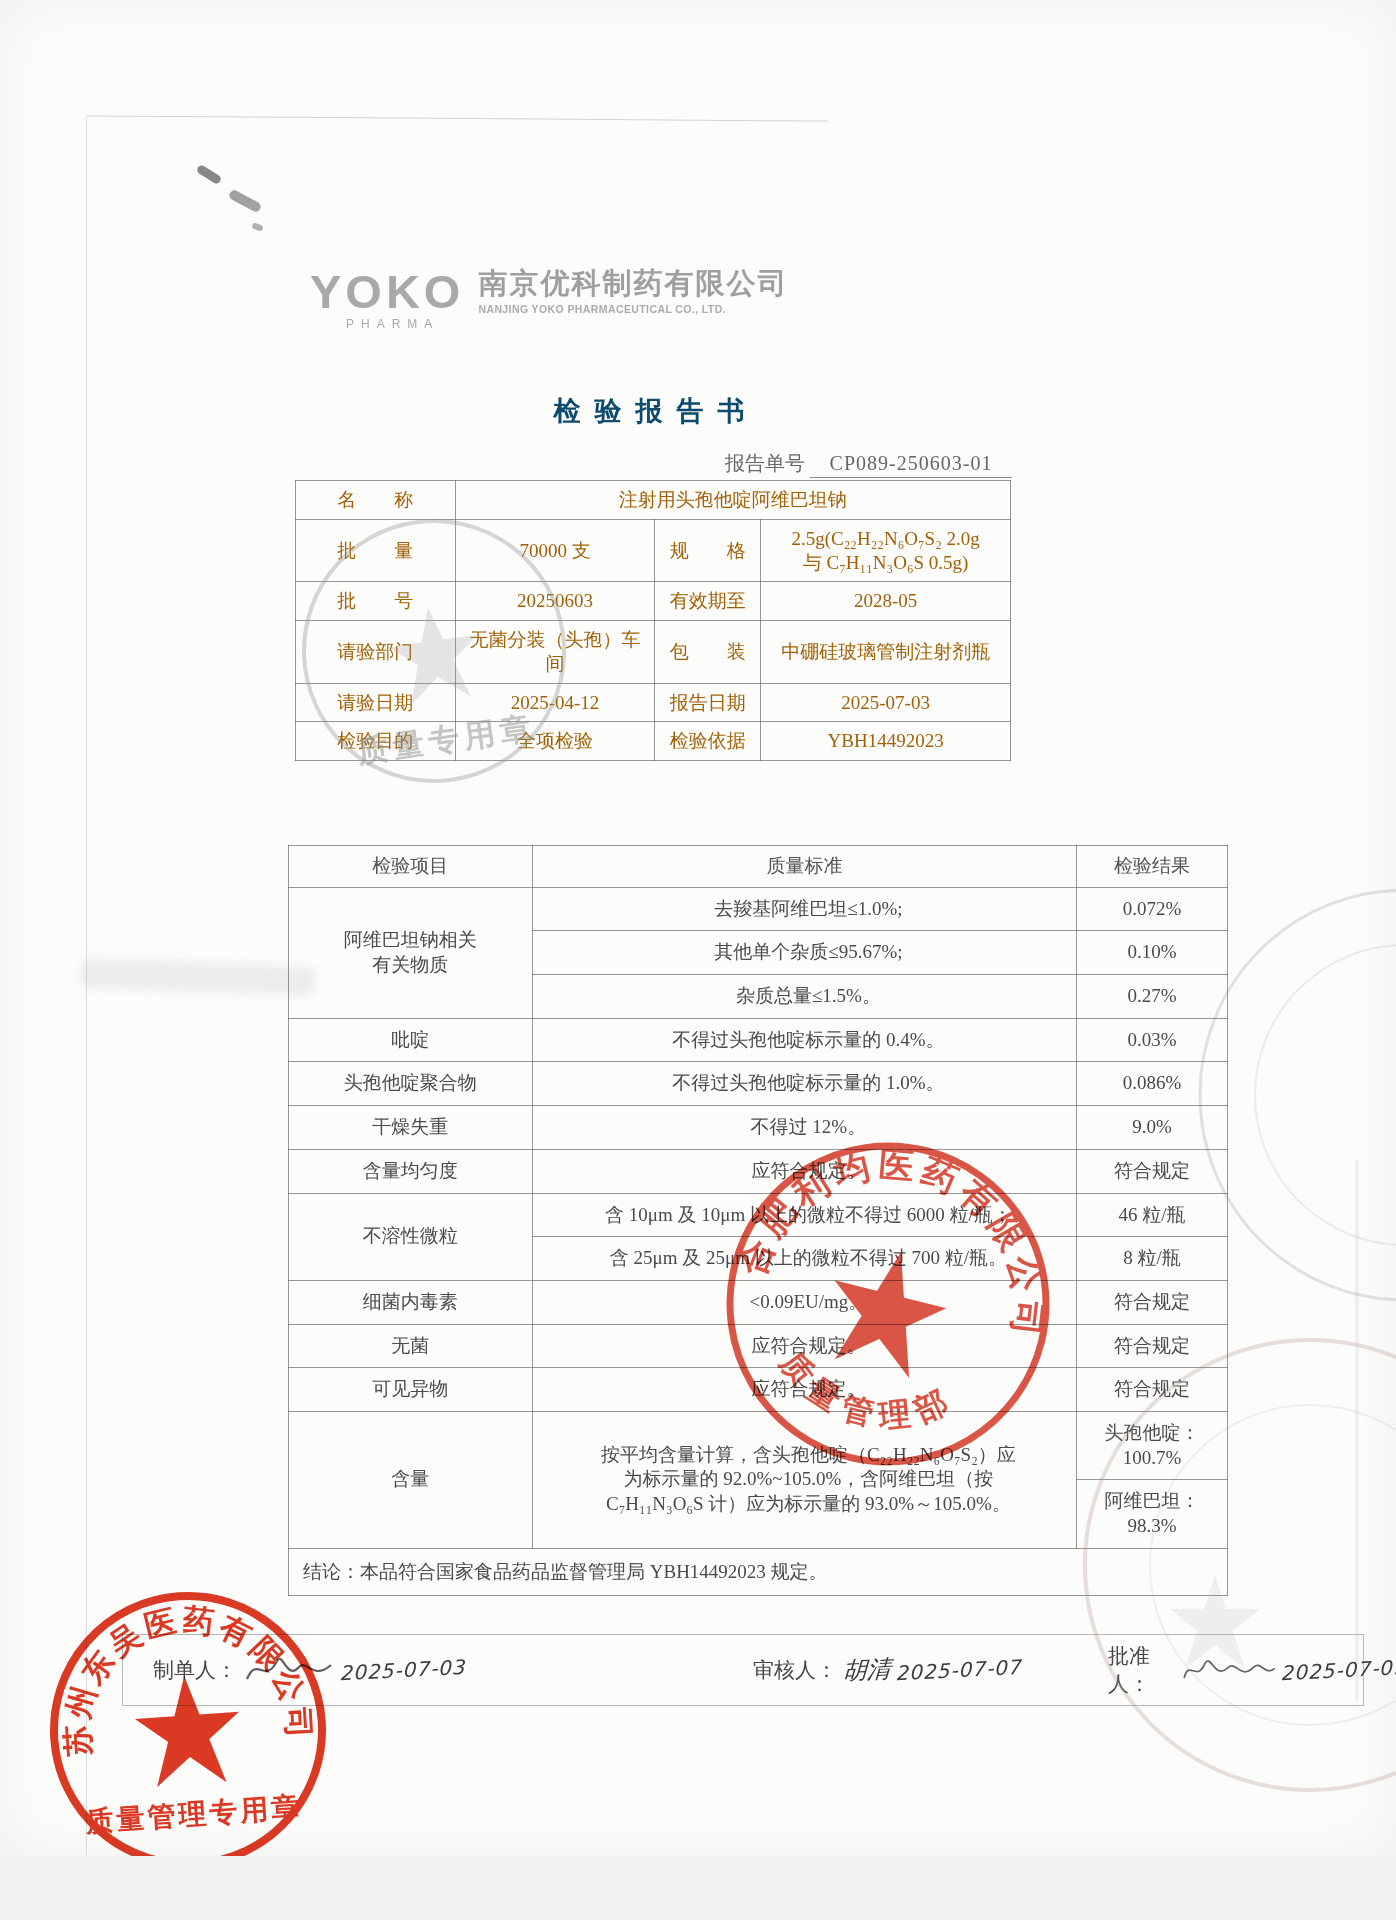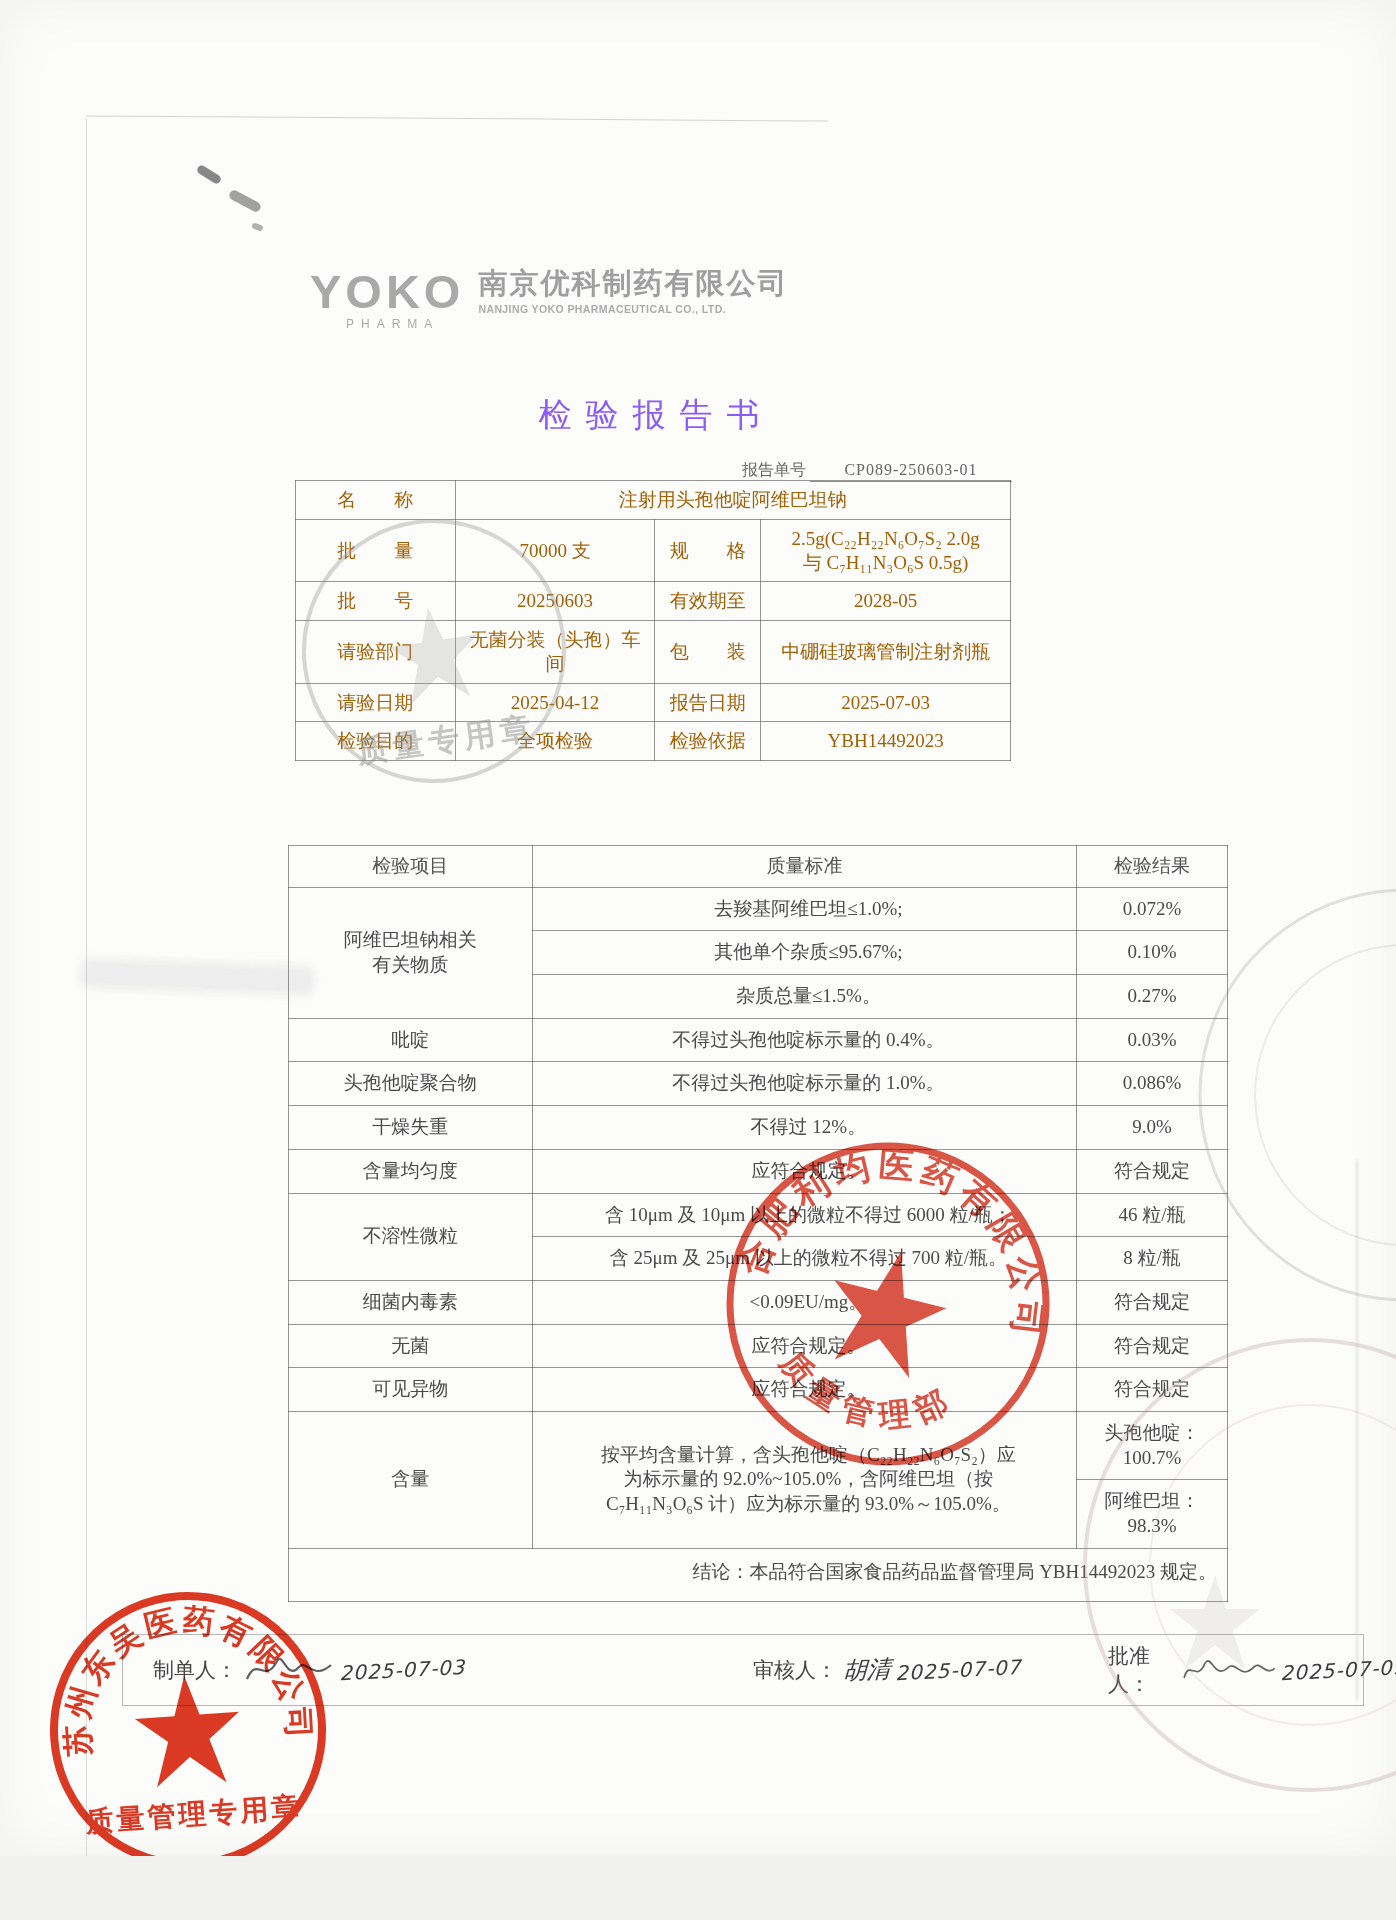--- a/index.html
+++ b/index.html
@@ -20,35 +20,35 @@
            filter:blur(2px);border-radius:3px;}
   
   .logo{position:absolute;left:310px;top:268px;display:flex;align-items:flex-start;opacity:.85;}
   .brand{font-family:"Liberation Sans",sans-serif;font-weight:bold;font-size:47px;letter-spacing:4px;
          color:#9b9b9b;line-height:1;}
   .brand-sub{font-family:"Liberation Sans",sans-serif;font-size:12px;letter-spacing:7px;color:#9b9b9b;
          margin-top:2px;padding-left:36px;}
   .company{margin-left:14px;}
   .company-cn{font-family:"Liberation Sans",sans-serif;font-weight:bold;font-size:29px;color:#8f8f8f;letter-spacing:2px;line-height:1.1;}
   .company-en{font-family:"Liberation Sans",sans-serif;font-weight:bold;font-size:10.5px;color:#9d9d9d;letter-spacing:.4px;margin-top:3px;}
-  .title{position:absolute;left:300px;top:393px;width:712px;text-align:center;font-size:33px;
-         letter-spacing:14px;color:#8b5cf6;font-weight:400;}
-  .report-no{position:absolute;top:460px;right:384px;font-size:16px;color:#666;}
+  .title{position:absolute;left:300px;top:393px;width:712px;text-align:center;font-size:27px;
+         letter-spacing:14px;color:#0c4a6e;font-weight:700;}
+  .report-no{position:absolute;top:450px;right:384px;font-size:20px;color:#666;}
   .report-no .no{display:inline-block;border-bottom:1px solid #8d8d8d;padding:0 6px 2px 6px;min-width:190px;
          text-align:center;letter-spacing:1px;}
   
   table{border-collapse:collapse;}
   td{border:1px solid rgba(85,85,85,.62);text-align:center;vertical-align:middle;}
   .t1{position:absolute;left:295px;top:480px;width:716px;font-size:19px;color:#a16207;}
   .t1 td{padding:7px 6px;line-height:1.25;}
   .t2{position:absolute;left:288px;top:845px;width:940px;font-size:19px;color:#4a4a4a;}
   .t2 td{padding:9px 8px;line-height:1.3;}
   .t2 td.hd{padding:8px;color:#535353;}
   .t2 td.std{text-align:center;padding-left:16px;}
-  .t2 td.concl{text-align:right;padding:11px 10px 17px 14px;}
+  .t2 td.concl{text-align:left;padding:11px 10px 11px 14px;}
   .ml{white-space:pre-line;}
   
   .sig{position:absolute;left:122px;top:1634px;width:1240px;height:70px;border:1px solid #b6b6b6;
        font-size:21px;color:#474747;}
   .sig-g{position:absolute;top:0;height:70px;display:flex;align-items:center;gap:6px;}
   .sig-g.m{left:30px;} .sig-g.r{left:630px;} .sig-g.a{left:985px;}
   .hw{font-family:"DejaVu Sans",sans-serif;font-style:italic;color:#3c3c3c;
       transform:rotate(-3deg) skewX(-6deg);display:inline-block;}
   .hw-name{font-size:24px;} .hw-date{font-size:20px;letter-spacing:1px;white-space:nowrap;}
   .scribble{opacity:.85;}

